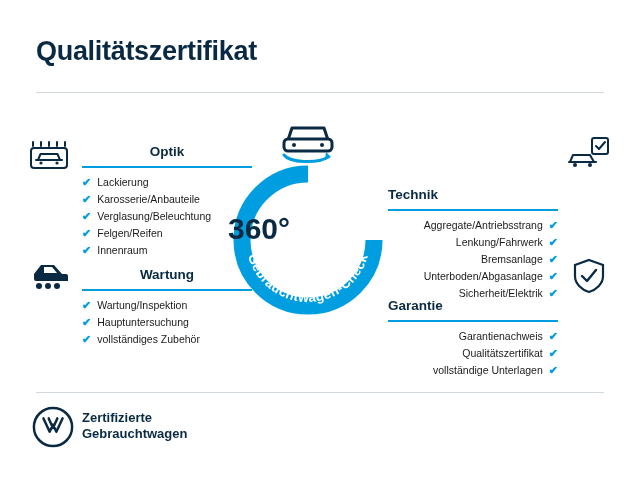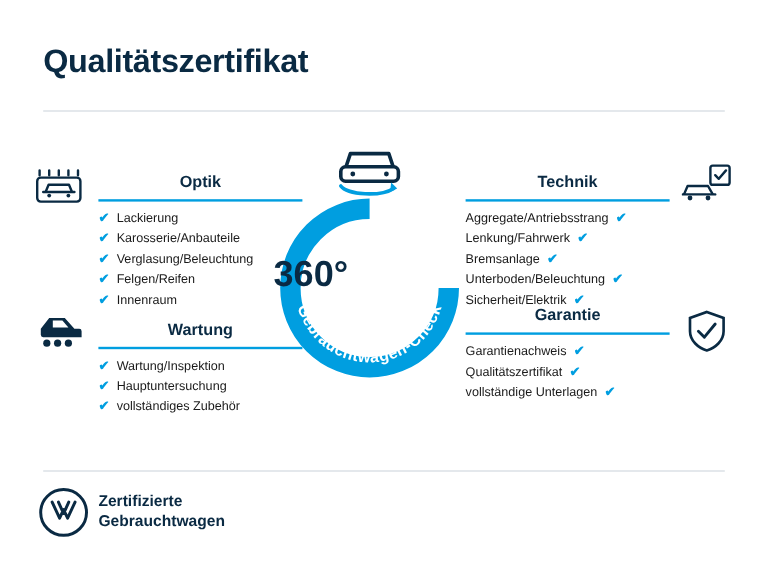--- a/index.html
+++ b/index.html
@@ -62,35 +62,35 @@
     color: #0a2a43;
     line-height: 20px;
   }
   .sec-line {
     position: absolute;
     bottom: 0;
     height: 2px;
     background: #009ee0;
   }
   .sec-left .sec-title { text-align: center; }
-  .sec-right .sec-title { text-align: center; }
+  .sec-right .sec-title { text-align: left; margin-top: 43px; }
 
   .items {
     margin-top: 6px;
   }
   .item {
     font-size: 10.5px;
     color: #1a1a1a;
     line-height: 17px;
     white-space: nowrap;
     display: flex;
     align-items: center;
   }
   .item.left { justify-content: flex-start; }
-  .item.right { }
+  .item.right { justify-content: flex-end; }
   .check {
     color: #009ee0;
     font-size: 11px;
     font-weight: bold;
     line-height: 17px;
   }
   .item.left .check { margin-right: 6px; }
   .item.right .check { margin-left: 6px; }
 
   
@@ -268,21 +268,21 @@
         </div>
       <div class="item right">
           <span>Lenkung/Fahrwerk</span>
           <span class="check">✔</span>
         </div>
       <div class="item right">
           <span>Bremsanlage</span>
           <span class="check">✔</span>
         </div>
       <div class="item right">
-          <span>Unterboden/Beleuchtung</span>
+          <span>Unterboden/Abgasanlage</span>
           <span class="check">✔</span>
         </div>
       <div class="item right">
           <span>Sicherheit/Elektrik</span>
           <span class="check">✔</span>
         </div>
     </div>
   </div>
 
   <div class="section sec-right" id="sec-garantie">

